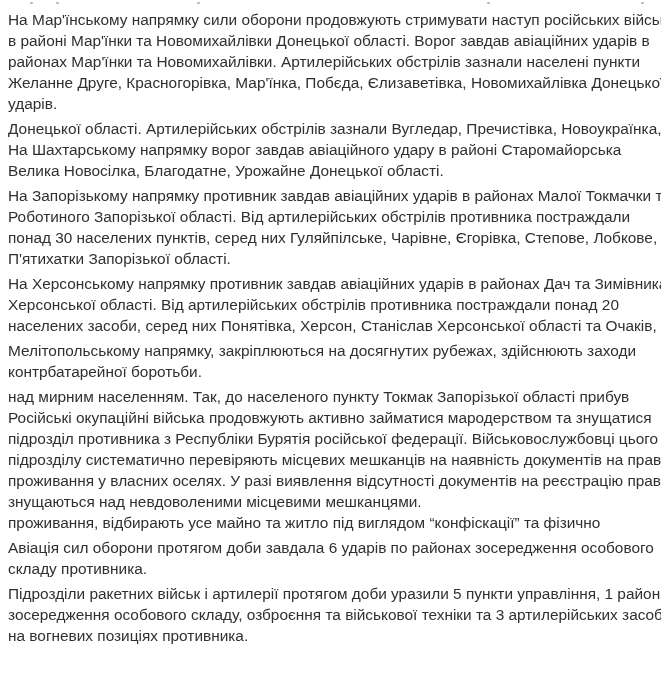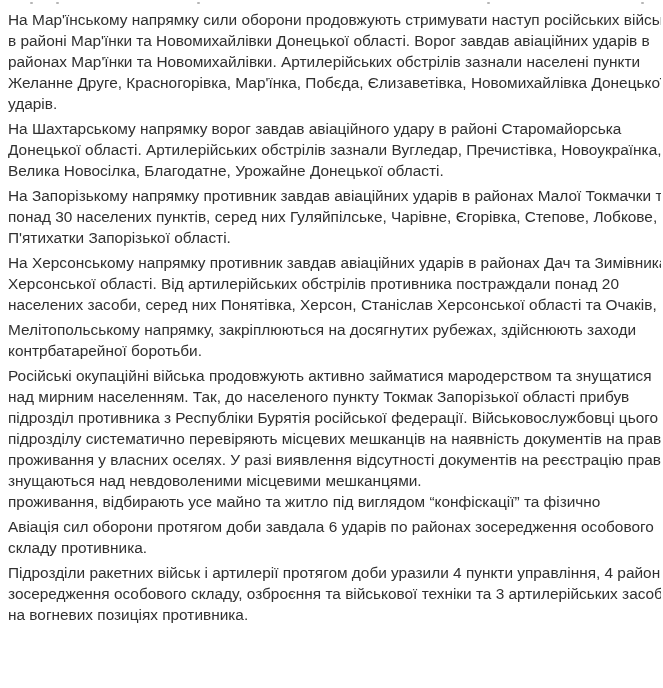--- a/index.html
+++ b/index.html
@@ -67,57 +67,58 @@
 
     <div class="paragraph">
       <div class="text-line">На Мар'їнському напрямку сили оборони продовжують стримувати наступ російських військ</div>
       <div class="text-line">в районі Мар'їнки та Новомихайлівки Донецької області. Ворог завдав авіаційних ударів в</div>
       <div class="text-line">районах Мар'їнки та Новомихайлівки. Артилерійських обстрілів зазнали населені пункти</div>
       <div class="text-line">Желанне Друге, Красногорівка, Мар'їнка, Побєда, Єлизаветівка, Новомихайлівка Донецької</div>
       <div class="text-line">ударів.</div>
     </div>
 
     <div class="paragraph">
+      <div class="text-line">Донецької області. Артилерійських обстрілів зазнали Вугледар, Пречистівка, Новоукраїнка,</div>
       <div class="text-line">На Шахтарському напрямку ворог завдав авіаційного удару в районі Старомайорська</div>
-      <div class="text-line">Донецької області. Артилерійських обстрілів зазнали Вугледар, Пречистівка, Новоукраїнка,</div>
       <div class="text-line">Велика Новосілка, Благодатне, Урожайне Донецької області.</div>
     </div>
 
     <div class="paragraph">
       <div class="text-line">На Запорізькому напрямку противник завдав авіаційних ударів в районах Малої Токмачки та</div>
+      <div class="text-line">Роботиного Запорізької області. Від артилерійських обстрілів  противника постраждали</div>
       <div class="text-line">понад 30 населених пунктів, серед них Гуляйпілське, Чарівне, Єгорівка, Степове, Лобкове,</div>
       <div class="text-line">П'ятихатки  Запорізької області.</div>
     </div>
 
     <div class="paragraph">
       <div class="text-line">На Херсонському напрямку противник завдав авіаційних ударів в районах Дач та Зимівника</div>
       <div class="text-line">Херсонської області. Від артилерійських обстрілів  противника постраждали понад 20</div>
       <div class="text-line">населених засоби, серед них Понятівка, Херсон, Станіслав Херсонської області та Очаків,</div>
     </div>
 
     <div class="paragraph">
       <div class="text-line">Мелітопольському напрямку, закріплюються на досягнутих рубежах, здійснюють заходи</div>
       <div class="text-line">контрбатарейної боротьби.</div>
     </div>
 
     <div class="paragraph">
+      <div class="text-line">над мирним населенням. Так, до населеного пункту Токмак Запорізької області прибув</div>
       <div class="text-line">Російські окупаційні війська продовжують активно займатися мародерством та знущатися</div>
-      <div class="text-line">над мирним населенням. Так, до населеного пункту Токмак Запорізької області прибув</div>
       <div class="text-line">підрозділ противника з Республіки Бурятія російської федерації. Військовослужбовці цього</div>
       <div class="text-line">підрозділу систематично перевіряють місцевих мешканців на наявність документів на право</div>
       <div class="text-line">проживання у власних оселях. У разі виявлення відсутності документів на реєстрацію права</div>
       <div class="text-line">знущаються над невдоволеними місцевими мешканцями.</div>
       <div class="text-line">проживання, відбирають усе майно та житло під виглядом “конфіскації” та фізично</div>
     </div>
 
     <div class="paragraph">
       <div class="text-line">Авіація сил оборони протягом доби завдала 6 ударів по районах зосередження особового</div>
       <div class="text-line">складу противника.</div>
     </div>
 
     <div class="paragraph">
-      <div class="text-line">Підрозділи ракетних військ і артилерії протягом доби уразили 4 пункти управління, 4 район</div>
+      <div class="text-line">Підрозділи ракетних військ і артилерії протягом доби уразили 5 пункти управління, 1 район</div>
       <div class="text-line">зосередження особового складу, озброєння та військової техніки та 3 артилерійських засоби</div>
       <div class="text-line">на вогневих позиціях противника.</div>
     </div>
 
   </div>
 </div>
 
 </body></html>

